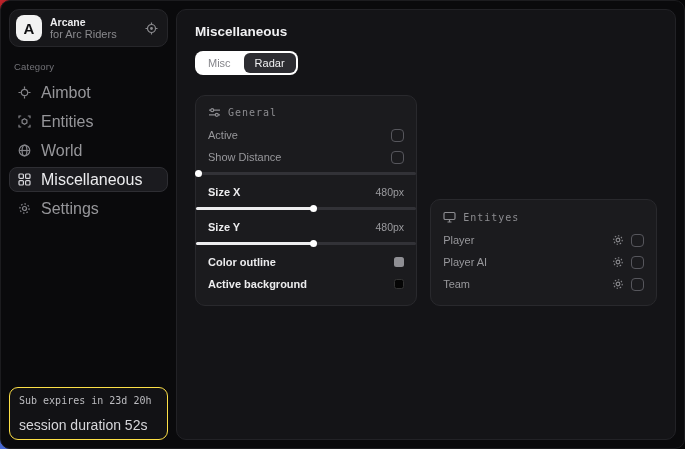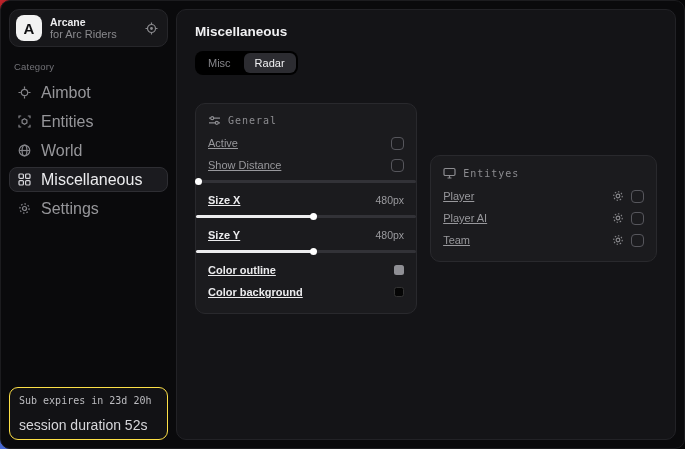--- a/index.html
+++ b/index.html
@@ -25,31 +25,31 @@
   .nav-item .nicon { display:flex; align-items:center; color:#85858a; }
   .nav-item.active { background:#1b1b1f; border-color:#2e2e33; color:#ececee; }
   .nav-item.active .nicon { color:#d8d8dc; }
   .sub-card { margin-top:auto; border:1px solid #fde047; background:#121215; border-radius:9px; padding:7px 9px 6px; }
   .sub-line1 { font-family:"DejaVu Sans Mono", monospace; font-size:10px; color:#bcbcc0; white-space:nowrap; }
   .sub-line2 { font-size:14px; font-weight:normal; color:#d6d6da; margin-top:11px; }
 
   
   .main { flex:1; margin:8px 8px 8px 0; background:#141417; border:1px solid #222226; border-radius:10px; padding:14px 18px; overflow:hidden; }
   .page-title { font-size:13.5px; font-weight:bold; color:#f0f0f2; }
-  .tabs { display:inline-flex; margin-top:12px; background:#000000; border-radius:8px; padding:2px; gap:2px; }
+  .tabs { display:inline-flex; margin-top:12px; background:#ffffff; border-radius:8px; padding:2px; gap:2px; }
   .tab { border:none; background:transparent; color:#85858a; font-size:11px; padding:4px 11px; border-radius:6px; cursor:pointer; font-family:inherit; }
   .tab.active { background:#2c2c31; color:#f0f0f2; font-weight:normal; }
-  .cards { display:flex; align-items:center; gap:13px; margin-top:28px; }
+  .cards { display:flex; align-items:flex-end; gap:13px; margin-top:20px; }
   .card { background:#1b1b1e; border:1px solid #29292d; border-radius:10px; padding:9px 12px 10px; }
   .card.general { width:233px; }
   .card.entities { width:238px; }
   .card-head { display:flex; align-items:center; gap:7px; color:#8c8c90; margin:2px 0 6px; }
   .card-head .htitle { font-family:"DejaVu Sans Mono", monospace; font-size:10px; letter-spacing:1px; }
   .row { display:flex; align-items:center; justify-content:space-between; height:22px; }
-  .row-label { font-size:11px; color:#98989c;text-decoration:underline; }
+  .row-label { font-size:11px; color:#98989c; }
   .row-label.bright { color:#ececee; font-weight:bold; }
   .row-value { font-size:10.5px; color:#9a9a9e; }
   .checkbox { width:13px; height:13px; border:1.5px solid #56565c; border-radius:4px; background:transparent; cursor:pointer; }
   .slider { position:relative; height:9px; margin:1px -12px 3px; cursor:pointer; }
   .slider .track { position:absolute; left:0; right:0; top:3px; height:3px; background:#323237; border-radius:2px; }
   .slider .fill { position:absolute; left:0; top:3px; height:3px; background:#ededef; border-radius:2px; }
   .slider .thumb { position:absolute; top:1px; width:7px; height:7px; background:#fff; border-radius:50%; transform:translateX(-3px); }
   .swatch { width:10px; height:10px; border-radius:2.5px; cursor:pointer; }
   .ent-right { display:flex; align-items:center; gap:7px; }
   .gear-btn { display:flex; align-items:center; color:#8a8a8e; cursor:pointer; }
@@ -198,21 +198,21 @@
             <div class="fill" style="width: 53%;"></div>
             <div class="thumb" style="left: 53%;"></div>
           </div>
 
           <div class="row">
             <span class="row-label bright">Color outline</span>
             <span class="swatch" style="background: rgb(143, 143, 148);"></span>
           </div>
 
           <div class="row">
-            <span class="row-label bright">Color background</span>
+            <span class="row-label bright">Active background</span>
             <span class="swatch" style="border: 1px solid rgb(51, 51, 51); background: rgb(5, 5, 5);"></span>
           </div>
         </section>
 
         <section class="card entities">
           <div class="card-head">
             <span>
               <svg width="13" height="12" viewBox="0 0 13 12" fill="none" stroke="currentColor" stroke-width="1.2">
                 <rect x="1" y="1.5" width="11" height="7" rx="1.2"></rect>
                   <path d="M4.5 11h4M6.5 8.5V11"></path>

